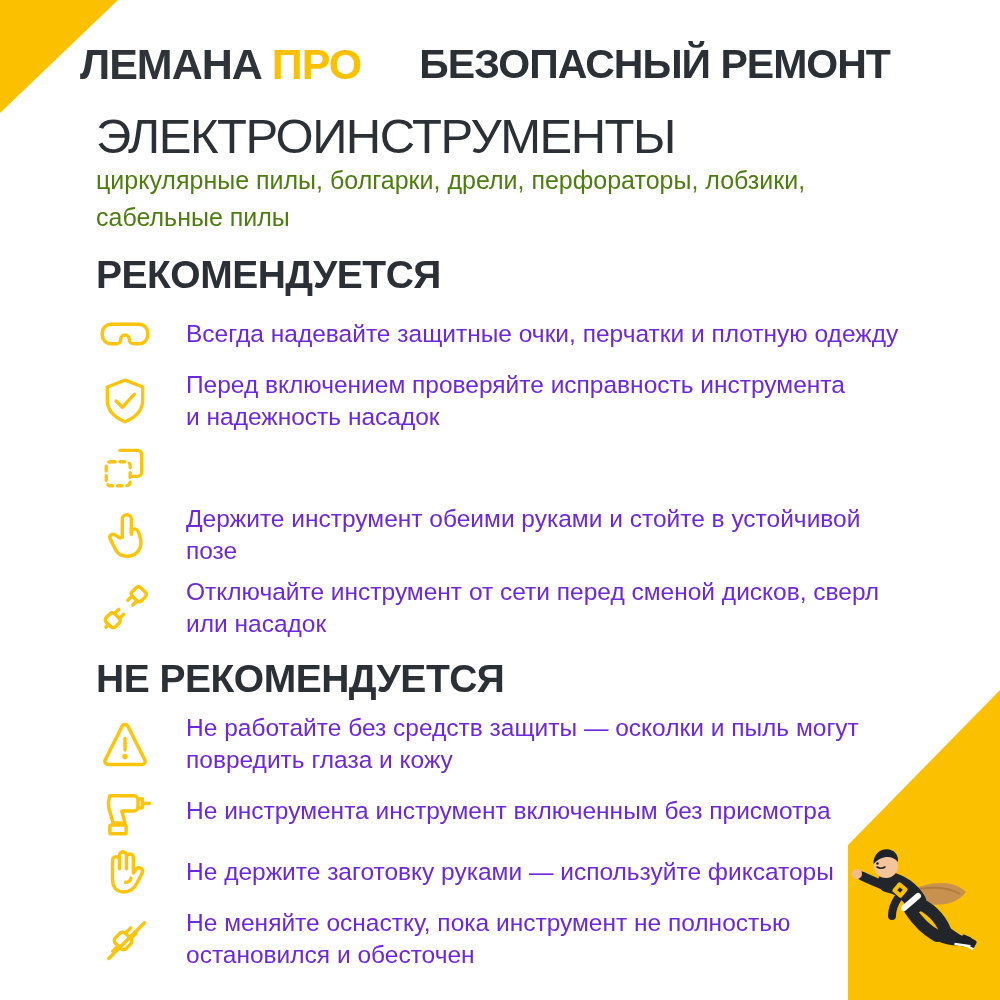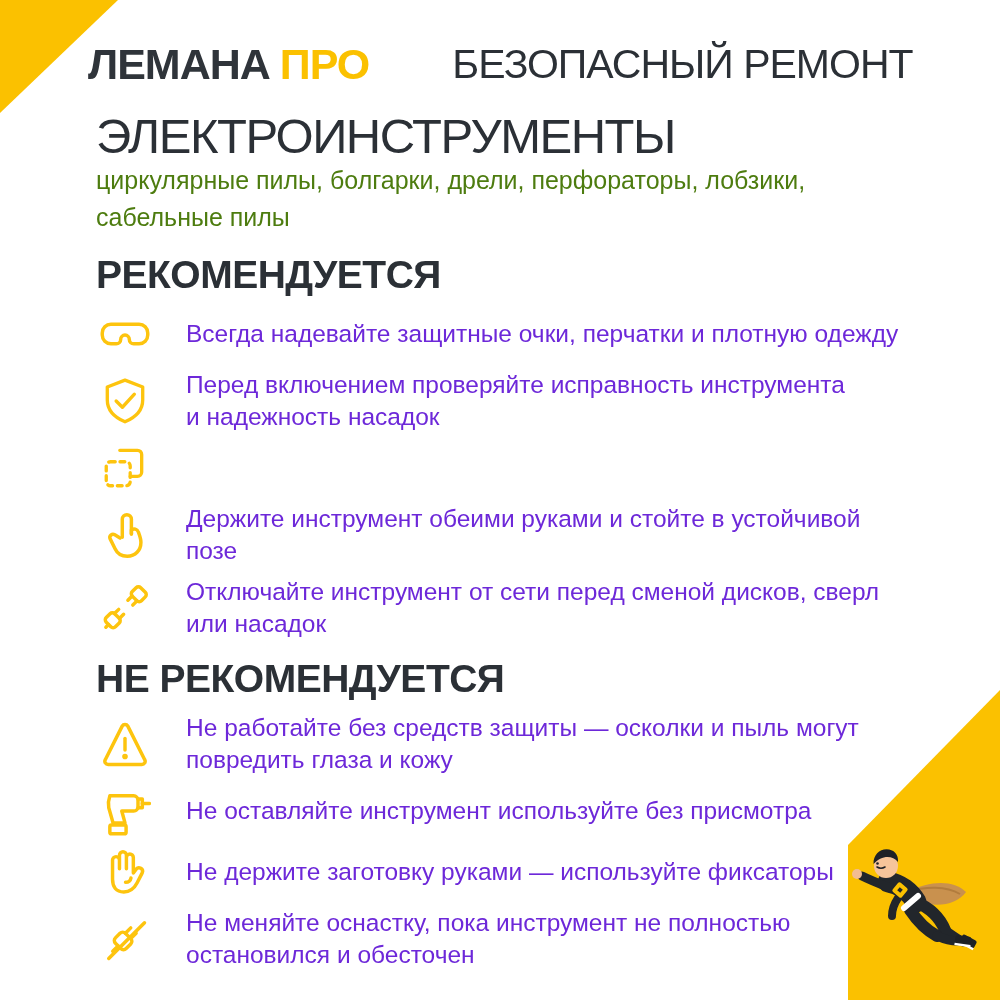--- a/index.html
+++ b/index.html
@@ -16,27 +16,27 @@
     clip-path:polygon(0 0,100% 0,0 100%);
   }
   .corner-br{
     position:absolute;right:0;bottom:0;width:152px;height:310px;
     background:#fbc100;
     clip-path:polygon(100% 0,100% 100%,0 100%,0 50%);
   }
   .mascot{position:absolute;left:-6px;top:150px;}
   
   .header-row{
-    position:absolute;top:40px;left:88px;right:50px;
-    display:flex;align-items:center;gap:25px;
+    position:absolute;top:40px;left:80px;right:50px;
+    display:flex;align-items:center;
   }
   .logo{font-size:43px;font-weight:900;letter-spacing:-1px;white-space:nowrap;}
   .logo .accent{color:#fbc100;margin-left:10px;}
   .campaign-title{
-    font-size:41px;font-weight:400;letter-spacing:-1px;
+    font-size:41px;font-weight:700;letter-spacing:-1px;
     margin-left:58px;white-space:nowrap;color:#2b3036;
   }
   
   .content{position:absolute;top:110px;left:96px;right:40px;}
   .page-title{
     margin:0;font-size:49px;font-weight:400;letter-spacing:-1.5px;color:#2b3036;
     line-height:52px;
   }
   .page-subtitle{
     margin:0 0 0 0;font-size:25px;line-height:37px;color:#4d7c0f;
@@ -155,21 +155,21 @@
 
       <div class="item">
         <span class="icon-box">
           <svg class="ic" width="52" height="52" viewBox="0 0 48 48">
             <path d="M10 10 h22 a4 4 0 0 1 4 4 v6 a4 4 0 0 1 -4 4 H21 l3 11 H13 l-4 -14 a22 22 0 0 1 1 -11 z"></path>
             <path d="M36 13 h4 v8 h-4"></path>
             <line x1="40" y1="17" x2="46.5" y2="17"></line>
             <rect x="10" y="37" width="15" height="8" rx="1.5"></rect>
           </svg>
         </span>
-        <div class="item-text">Не оставляйте инструмент используйте без присмотра</div>
+        <div class="item-text">Не инструмента инструмент включенным без присмотра</div>
       </div>
 
       <div class="item">
         <span class="icon-box">
           <svg class="ic" width="52" height="52" viewBox="0 0 48 48">
             <path d="M12.5 25 V13 a3.2 3.2 0 0 1 6.4 0 v8 V8.5 a3.2 3.2 0 0 1 6.4 0 V21 V10.5 a3.2 3.2 0 0 1 6.4 0 V25 l2.6 -3.6 a3.3 3.3 0 0 1 5.6 3.4 l-4.8 9.4 c-2.6 5 -6.4 8.2 -12.2 8.2 c-7.2 0 -10.4 -4.6 -10.4 -11.6 z"></path>
             <path d="M24.5 33.5 c2.8 0 4.6 -1.6 5 -4"></path>
           </svg>
         </span>
         <div class="item-text">Не держите заготовку руками — используйте фиксаторы</div>

